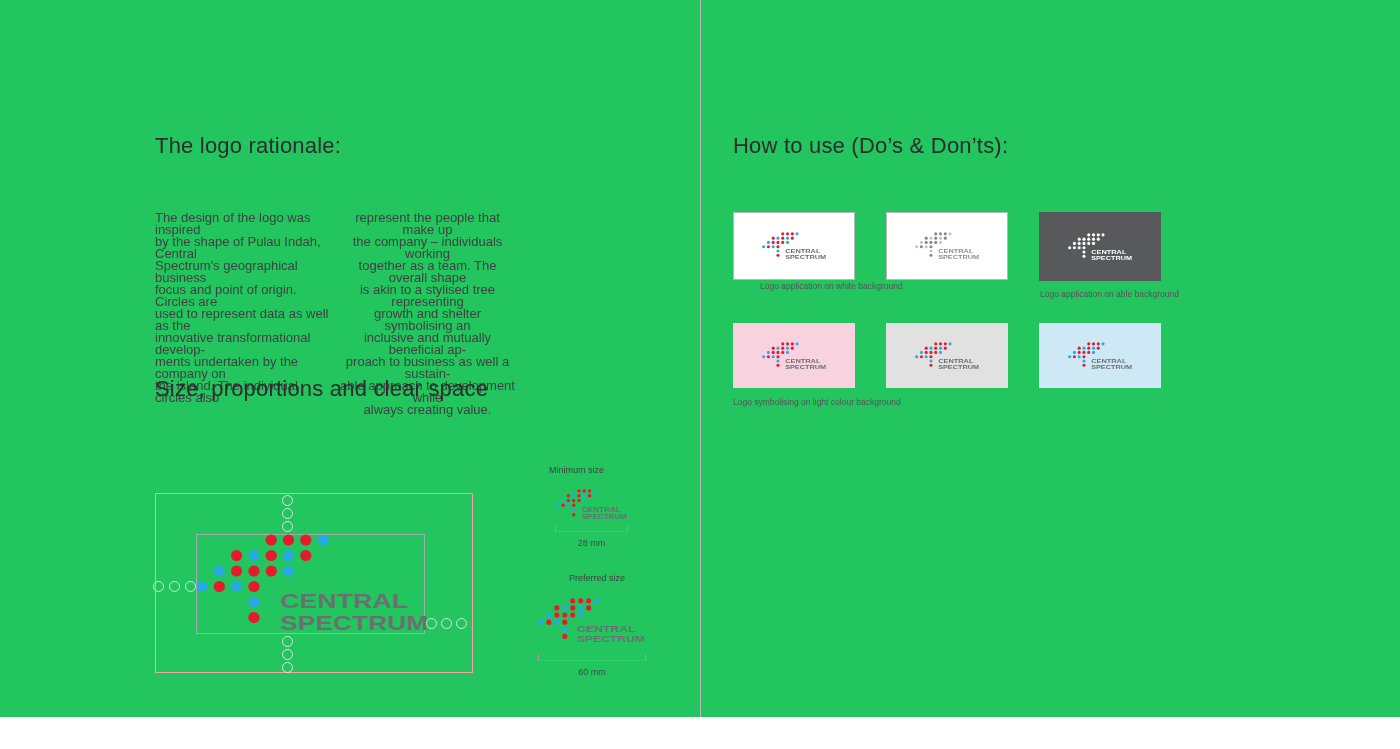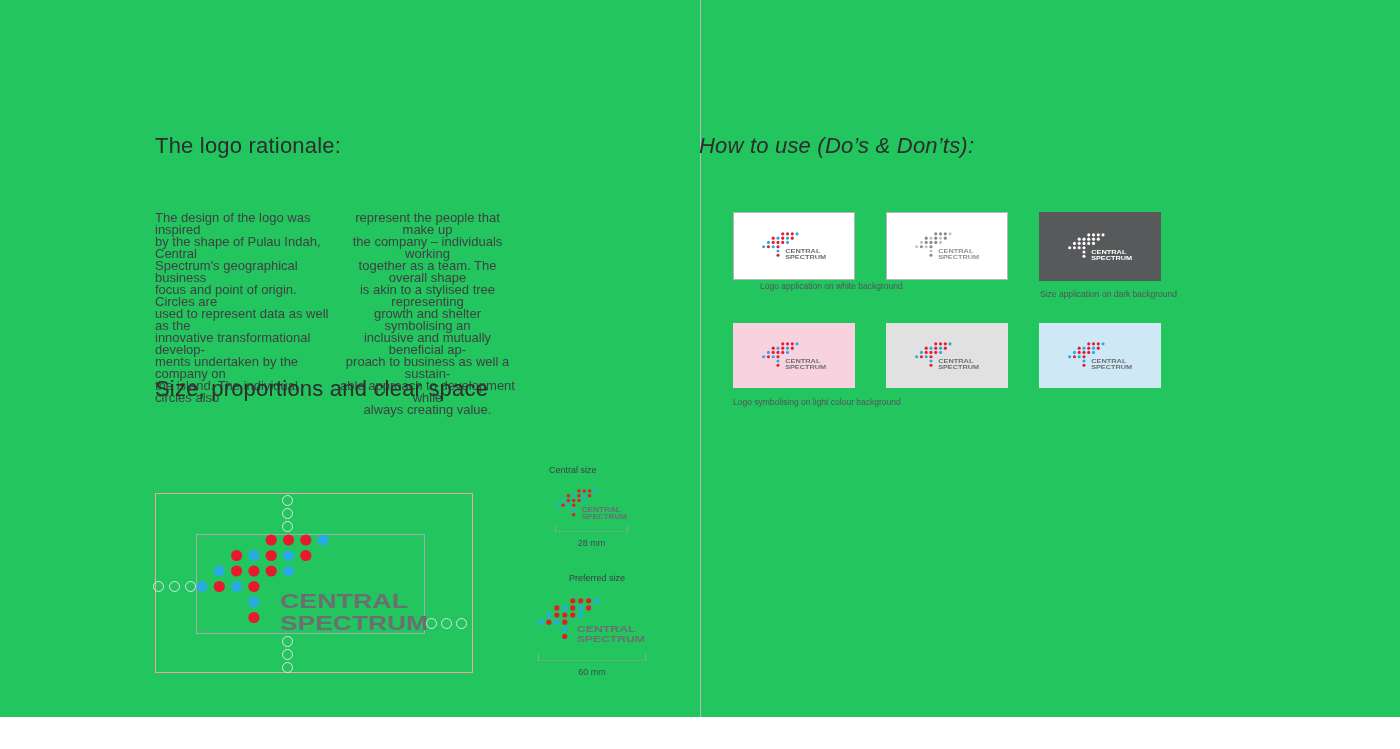--- a/index.html
+++ b/index.html
@@ -107,21 +107,21 @@
   <span class="marker" style="left:282px;top:636px;"></span>
   <span class="marker" style="left:282px;top:649px;"></span>
   <span class="marker" style="left:282px;top:662px;"></span>
   <span class="marker" style="left:153px;top:581px;"></span>
   <span class="marker" style="left:169px;top:581px;"></span>
   <span class="marker" style="left:185px;top:581px;"></span>
   <span class="marker" style="left:426px;top:618px;"></span>
   <span class="marker" style="left:441px;top:618px;"></span>
   <span class="marker" style="left:456px;top:618px;"></span>
 
-  <div class="abs small-label" style="left:549px;top:465px;">Central size</div>
+  <div class="abs small-label" style="left:549px;top:465px;">Minimum size</div>
   <div class="abs" style="left:556px;top:489px;width:71px;height:31px;">
       <svg viewBox="0 0 232 100" class="logo-svg" preserveAspectRatio="xMidYMid meet">
         <circle cx="75.2" cy="6.0" r="5.6" fill="#e8192d"></circle>
         <circle cx="92.5" cy="6.0" r="5.6" fill="#e8192d"></circle>
         <circle cx="109.8" cy="6.0" r="5.6" fill="#e8192d"></circle>
         <circle cx="127.1" cy="6.0" r="5.6" fill="#29abe2"></circle>
         <circle cx="40.6" cy="21.5" r="5.6" fill="#e8192d"></circle>
         <circle cx="57.9" cy="21.5" r="5.6" fill="#29abe2"></circle>
         <circle cx="75.2" cy="21.5" r="5.6" fill="#e8192d"></circle>
         <circle cx="92.5" cy="21.5" r="5.6" fill="#29abe2"></circle>
@@ -167,21 +167,21 @@
         <circle cx="57.9" cy="52.5" r="5.6" fill="#e8192d"></circle>
         <circle cx="57.9" cy="68.0" r="5.6" fill="#29abe2"></circle>
         <circle cx="57.9" cy="83.5" r="5.6" fill="#e8192d"></circle>
         <text x="84" y="74" textLength="128" lengthAdjust="spacingAndGlyphs" font-family="&quot;Liberation Sans&quot;, sans-serif" font-weight="bold" font-size="21" fill="#6d6e71">CENTRAL</text>
         <text x="84" y="96" textLength="148" lengthAdjust="spacingAndGlyphs" font-family="&quot;Liberation Sans&quot;, sans-serif" font-weight="bold" font-size="21" fill="#6d6e71">SPECTRUM</text>
       </svg>
     </div>
   <div class="measure" style="left:538px;top:655px;width:108px;"></div>
   <div class="abs mm-label" style="left:538px;top:667px;width:108px;">60 mm</div>
 
-  <div class="abs h1" style="left:699px;top:133px;font-style:italic;">How to use (Do’s &amp; Don’ts):</div>
+  <div class="abs h1" style="left:733px;top:133px;">How to use (Do’s &amp; Don’ts):</div>
 
   <div class="abs swatch bordered" style="left:733px;top:212px;width:122px;height:68px;background:#ffffff;">
     <div class="logo-holder">
         <svg viewBox="0 0 232 100" class="logo-svg" preserveAspectRatio="xMidYMid meet">
           <circle cx="75.2" cy="6.0" r="5.6" fill="#e8192d"></circle>
           <circle cx="92.5" cy="6.0" r="5.6" fill="#e8192d"></circle>
           <circle cx="109.8" cy="6.0" r="5.6" fill="#e8192d"></circle>
           <circle cx="127.1" cy="6.0" r="5.6" fill="#29abe2"></circle>
           <circle cx="40.6" cy="21.5" r="5.6" fill="#e8192d"></circle>
           <circle cx="57.9" cy="21.5" r="5.6" fill="#29abe2"></circle>
@@ -255,21 +255,21 @@
           <circle cx="57.9" cy="52.5" r="5.6" fill="#ffffff"></circle>
           <circle cx="57.9" cy="68.0" r="5.6" fill="#ffffff"></circle>
           <circle cx="57.9" cy="83.5" r="5.6" fill="#ffffff"></circle>
           <text x="84" y="74" textLength="128" lengthAdjust="spacingAndGlyphs" font-family="&quot;Liberation Sans&quot;, sans-serif" font-weight="bold" font-size="21" fill="#ffffff">CENTRAL</text>
           <text x="84" y="96" textLength="148" lengthAdjust="spacingAndGlyphs" font-family="&quot;Liberation Sans&quot;, sans-serif" font-weight="bold" font-size="21" fill="#ffffff">SPECTRUM</text>
         </svg>
       </div>
   </div>
 
   <div class="abs caption" style="left:733px;top:281px;padding-left:27px;">Logo application on white background</div>
-  <div class="abs caption" style="left:1040px;top:289px;">Size application on dark background</div>
+  <div class="abs caption" style="left:1040px;top:289px;">Logo application on able background</div>
 
   <div class="abs swatch" style="left: 733px; top: 323px; width: 122px; height: 65px; background: rgb(248, 210, 223);" id="swatch-pink">
     <div class="logo-holder">
         <svg viewBox="0 0 232 100" class="logo-svg" preserveAspectRatio="xMidYMid meet">
           <circle cx="75.2" cy="6.0" r="5.6" fill="#e8192d"></circle>
           <circle cx="92.5" cy="6.0" r="5.6" fill="#e8192d"></circle>
           <circle cx="109.8" cy="6.0" r="5.6" fill="#e8192d"></circle>
           <circle cx="127.1" cy="6.0" r="5.6" fill="#29abe2"></circle>
           <circle cx="40.6" cy="21.5" r="5.6" fill="#e8192d"></circle>
           <circle cx="57.9" cy="21.5" r="5.6" fill="#29abe2"></circle>

